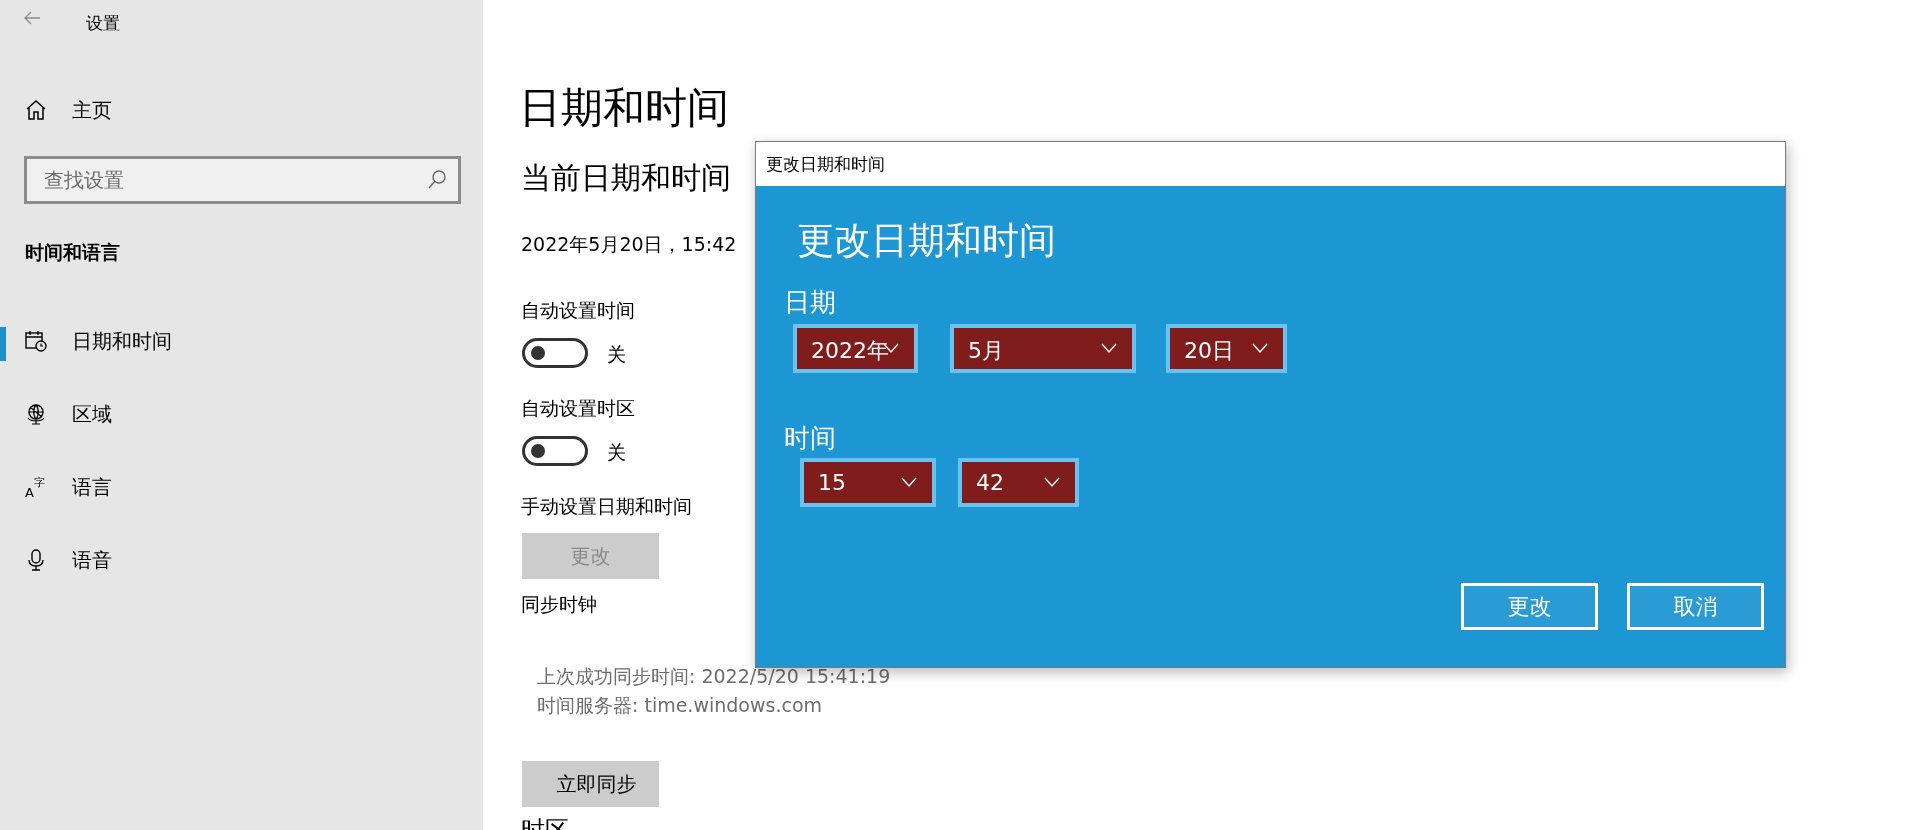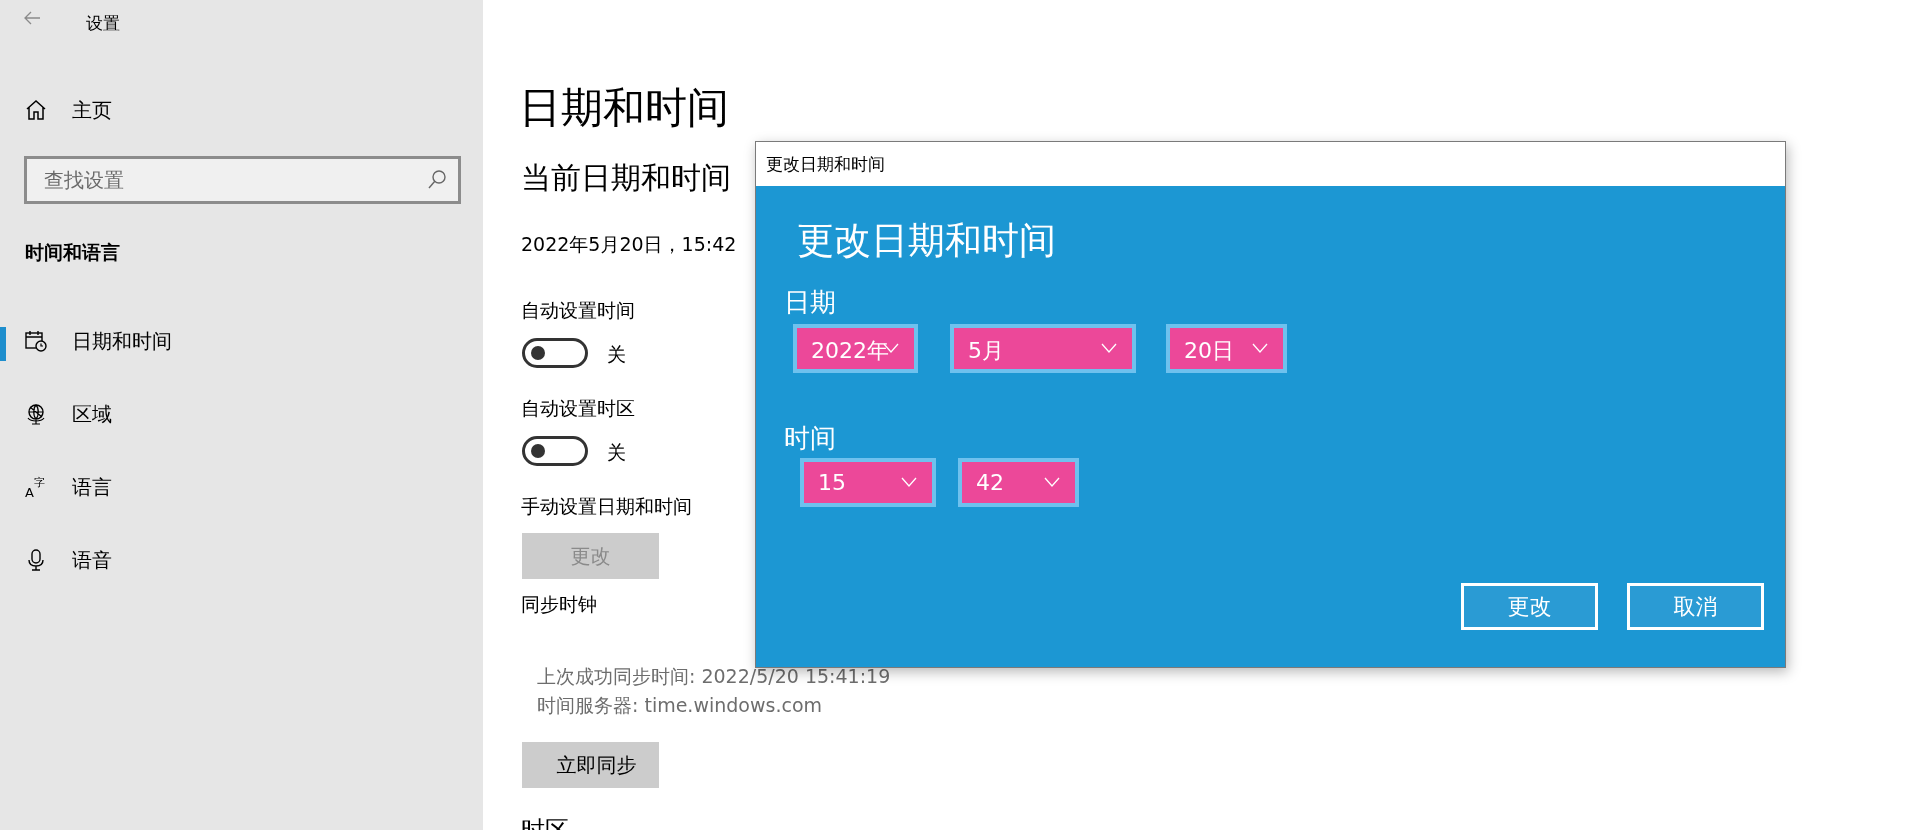--- a/index.html
+++ b/index.html
@@ -34,21 +34,21 @@
   .btn-gray.enabled { color: #000; }
   .sync-info { position: absolute; left: 54px; font-size: 19px; color: #6d6d6d; white-space: nowrap; }
   .partial-heading { position: absolute; left: 38px; top: 818px; font-size: 24px; color: #000; height: 12px; overflow: hidden; line-height: 24px; }
 
   
   .dialog { position: absolute; left: 755px; top: 141px; width: 1031px; height: 527px; background: #1c97d3; border: 1px solid #7a7a7a; box-shadow: 2px 4px 12px rgba(0,0,0,0.28); }
   .dialog-titlebar { position: absolute; left: 0; top: 0; width: 100%; height: 44px; background: #ffffff; }
   .dialog-titlebar .t { position: absolute; left: 10px; top: 11px; font-size: 17px; color: #000; }
   .dialog-heading { position: absolute; left: 41px; top: 74px; font-size: 37px; color: #fff; }
   .field-label { position: absolute; left: 28px; font-size: 26px; color: #fff; }
-  .combo { position: absolute; height: 49px; background: #ec4899; border: 4px solid #6ec1ee; color: #fff; font-size: 22px; cursor: pointer; display: flex; align-items: center; }
+  .combo { position: absolute; height: 49px; background: #7f1d1d; border: 4px solid #6ec1ee; color: #fff; font-size: 22px; cursor: pointer; display: flex; align-items: center; }
   .combo .val { position: absolute; left: 14px; top: 8px; }
   .combo .chev { position: absolute; right: 14px; top: 14px; width: 18px; height: 12px; }
   .dlg-btn { position: absolute; top: 441px; width: 137px; height: 47px; border: 3px solid #fff; background: #2a9bd4; color: #fff; font-size: 22px; display: flex; align-items: center; justify-content: center; cursor: pointer; font-family: "DejaVu Sans", "Liberation Sans", sans-serif; }
 </style>
 </head>
 <body>
 
 <div class="sidebar">
   <div class="back-btn">
     <svg width="20" height="20" viewBox="0 0 20 20">
@@ -136,21 +136,21 @@
       <span class="knob"></span>
     </div>
   <div class="toggle-state" style="top:440px;">关</div>
 
   <div class="setting-label" style="top:494px;">手动设置日期和时间</div>
   <button class="btn-gray disabled" style="top:533px;">更改</button>
 
   <div class="setting-label" style="top:592px;">同步时钟</div>
   <div class="sync-info" style="top:664px;">上次成功同步时间: 2022/5/20 15:41:19</div>
   <div class="sync-info" style="top:693px;">时间服务器: time.windows.com</div>
-  <button class="btn-gray enabled" style="top:742px;padding-left:12px;">立即同步</button>
+  <button class="btn-gray enabled" style="top:761px;padding-left:12px;">立即同步</button>
 
   <div class="partial-heading">时区</div>
 </div>
 
 <div class="dialog">
   <div class="dialog-titlebar">
     <span class="t">更改日期和时间</span>
   </div>
   <div class="dialog-heading">更改日期和时间</div>
 

